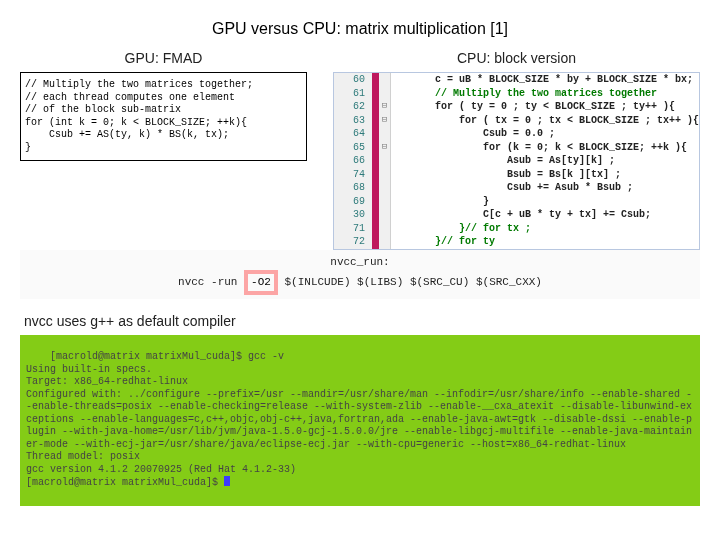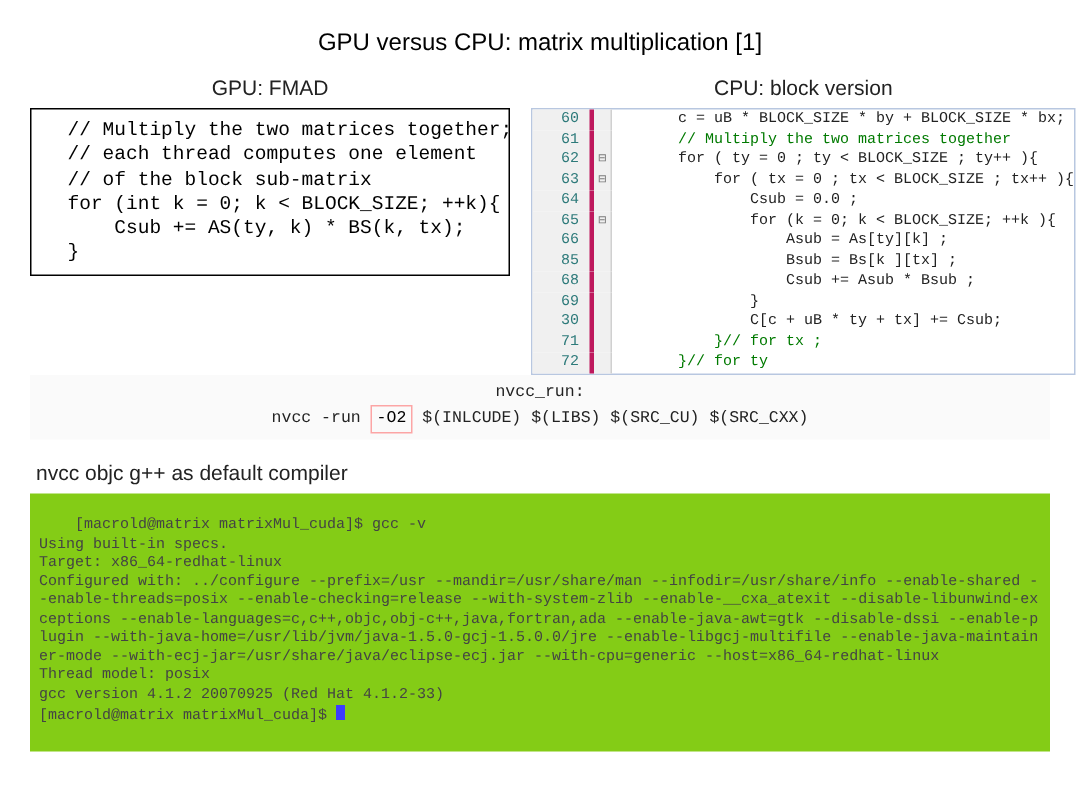--- a/index.html
+++ b/index.html
@@ -16,35 +16,35 @@
   .page {
     padding: 8px 20px 12px 20px;
   }
   .title {
     text-align: center;
     font-size: 16px;
     margin: 12px 0 12px 0;
   }
   .cols {
     display: flex;
-    gap: 14px;
+    gap: 26px;
   }
   .lcol { width: 320px; }
   .rcol { flex: 1; }
   .colh {
     text-align: center;
     font-size: 14px;
     margin-bottom: 6px;
     color: #222;
   }
   .codebox {
     border: 1px solid #000;
-    padding: 6px 24px;
-    font-family: "Courier New", Courier, monospace;
-    font-size: 13px;
+    padding: 6px 4px;
+    font-family: "Courier New", Courier, monospace;
+    font-size: 10px;
     line-height: 1.25;
     white-space: pre;
     background: #fff;
   }
   .cpuwrap {
     border: 1px solid #b8c7e0;
     background: #fff;
     font-family: "Courier New", Courier, monospace;
     font-size: 10px;
     line-height: 1.35;
@@ -53,55 +53,56 @@
   .cpurow {
     display: flex;
     flex-direction: row;
   }
   .gutter {
     width: 26px;
     text-align: right;
     color: #2d7a7a;
     padding: 0 19px;
     background: #f0f0f0;
-    border-right: 3px solid #be185d;
+    border-right: 7px solid #be185d;
     user-select: none;
   }
   .fold {
     width: 12px;
     text-align: center;
     color: #7c7c7c;
     background: #f0f0f0;
     border-right: 1px solid #d0d0d0;
     font-size: 9px;
     user-select: none;
   }
   .cpucode {
     flex: 1;
     white-space: pre;
     padding-left: 20px;
+    font-weight: bold;
   }
   .cm { color: #007a00; }
   .subh {
     font-size: 14px;
     margin: 14px 0 6px 4px;
     color: #222;
   }
   .makewrap {
     font-family: "Courier New", Courier, monospace;
     font-size: 11px;
     color: #222;
     background: #fafafa;
     padding: 4px 6px;
     line-height: 1.5;
     text-align: center;
   }
   .makewrap .flag {
     display: inline-block;
-    border: 1px solid #fca5a5;
+    border: 4px solid #fca5a5;
     padding: 0 3px;
     color: #000;
   }
   .termwrap {
     font-family: "Courier New", Courier, monospace;
     font-size: 10px;
     color: #444;
     background: #84cc16;
     padding: 4px 6px;
     line-height: 1.25;
@@ -167,21 +168,21 @@
             <div class="gutter">65</div>
             <div class="fold">⊟</div>
             <div class="cpucode ">            for (k = 0; k &lt; BLOCK_SIZE; ++k ){</div>
           </div>
           <div class="cpurow">
             <div class="gutter">66</div>
             <div class="fold"></div>
             <div class="cpucode ">                Asub = As[ty][k] ;</div>
           </div>
           <div class="cpurow">
-            <div class="gutter">85</div>
+            <div class="gutter">74</div>
             <div class="fold"></div>
             <div class="cpucode ">                Bsub = Bs[k ][tx] ;</div>
           </div>
           <div class="cpurow">
             <div class="gutter">68</div>
             <div class="fold"></div>
             <div class="cpucode ">                Csub += Asub * Bsub ;</div>
           </div>
           <div class="cpurow">
             <div class="gutter">69</div>
@@ -208,21 +209,21 @@
 
   </div>
 
   <div class="makewrap">
     <div>nvcc_run:</div>
     <div>
       <span>        nvcc -run </span><span class="flag">-O2</span><span> $(INLCUDE) $(LIBS) $(SRC_CU) $(SRC_CXX)</span>
     </div>
   </div>
 
-  <div class="subh">nvcc objc g++ as default compiler</div>
+  <div class="subh">nvcc uses g++ as default compiler</div>
   <div class="termwrap">
     <span>[macrold@matrix matrixMul_cuda]$ gcc -v
 Using built-in specs.
 Target: x86_64-redhat-linux
 Configured with: ../configure --prefix=/usr --mandir=/usr/share/man --infodir=/usr/share/info --enable-shared --enable-threads=posix --enable-checking=release --with-system-zlib --enable-__cxa_atexit --disable-libunwind-exceptions --enable-languages=c,c++,objc,obj-c++,java,fortran,ada --enable-java-awt=gtk --disable-dssi --enable-plugin --with-java-home=/usr/lib/jvm/java-1.5.0-gcj-1.5.0.0/jre --enable-libgcj-multifile --enable-java-maintainer-mode --with-ecj-jar=/usr/share/java/eclipse-ecj.jar --with-cpu=generic --host=x86_64-redhat-linux
 Thread model: posix
 gcc version 4.1.2 20070925 (Red Hat 4.1.2-33)</span>
 <span>[macrold@matrix matrixMul_cuda]$ </span><span class="caret"></span>
   </div>
 

